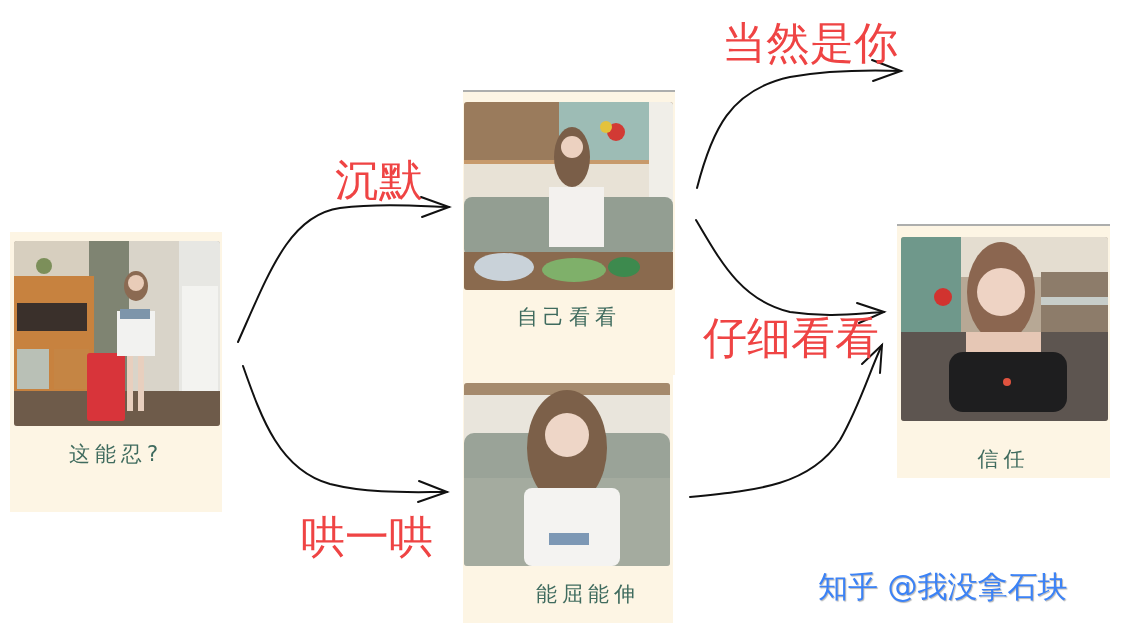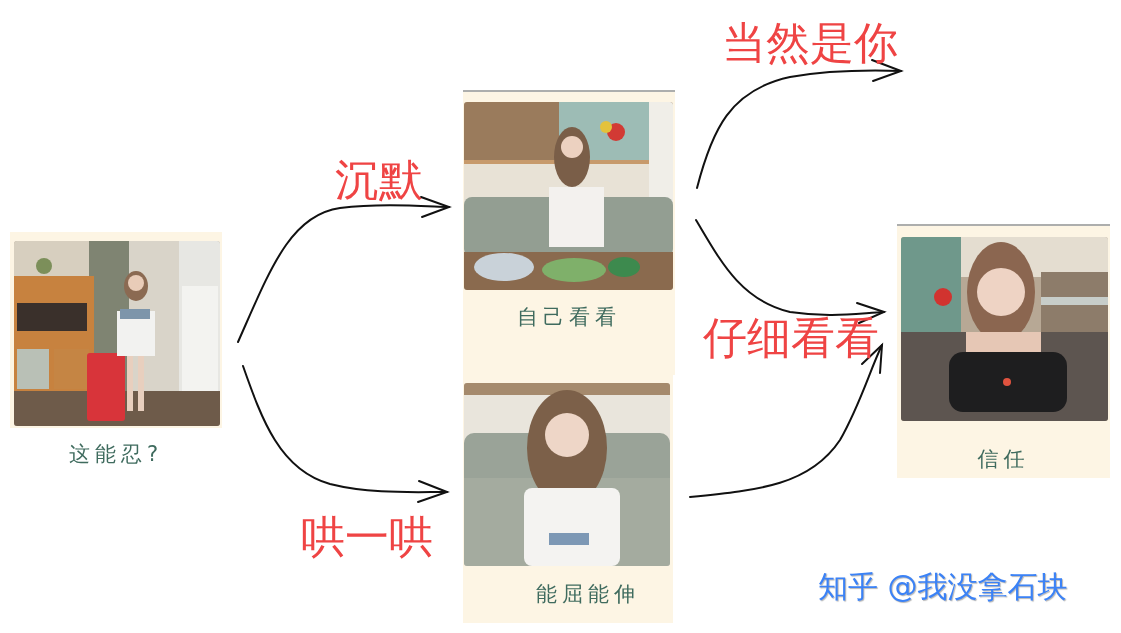--- a/index.html
+++ b/index.html
@@ -34,21 +34,21 @@
     <path d="M690 497 C 760 490, 810 485, 840 440 C 860 405, 870 370, 882 345"></path>
     <path d="M862 364 L882 345 L880 373"></path>
   </g>
 </svg>
 
 <div class="label" style="left:320px; top:151px;margin-left:15px;">沉默</div>
 <div class="label" style="left:301px; top:508px;">哄一哄</div>
 <div class="label" style="left:722px; top:14px;">当然是你</div>
 <div class="label" style="left:703px; top:309px;">仔细看看</div>
 
-<div class="card" style="left:10px; top:232px; width:212px; height:196px;padding-left:36px;">
+<div class="card" style="left:10px; top:232px; width:212px; height:280px;padding-left:36px;">
   <div class="photo" style="left:4px; top:9px; width:206px; height:185px;">
     <svg width="206" height="185" viewBox="0 0 206 185">
       <rect width="206" height="185" fill="#b9ad9a"></rect>
       <rect x="0" y="0" width="75" height="185" fill="#d7cfbf"></rect>
       <rect x="75" y="0" width="40" height="150" fill="#7f8472"></rect>
       <rect x="115" y="0" width="50" height="150" fill="#d9d4c9"></rect>
       <rect x="165" y="0" width="41" height="150" fill="#e7e7e3"></rect>
       <rect x="168" y="45" width="36" height="105" fill="#f3f3f0"></rect>
       <rect x="0" y="35" width="80" height="120" fill="#c7823f"></rect>
       <rect x="3" y="62" width="70" height="28" fill="#3a302b"></rect>

